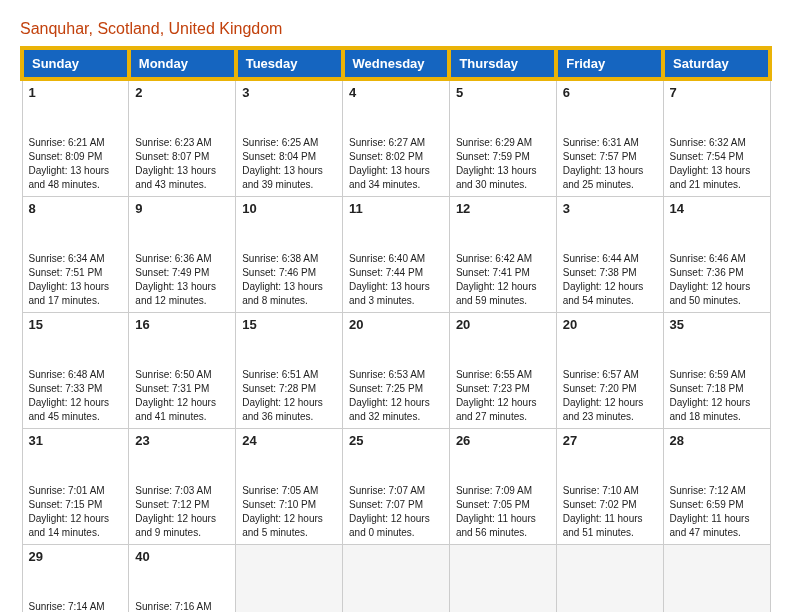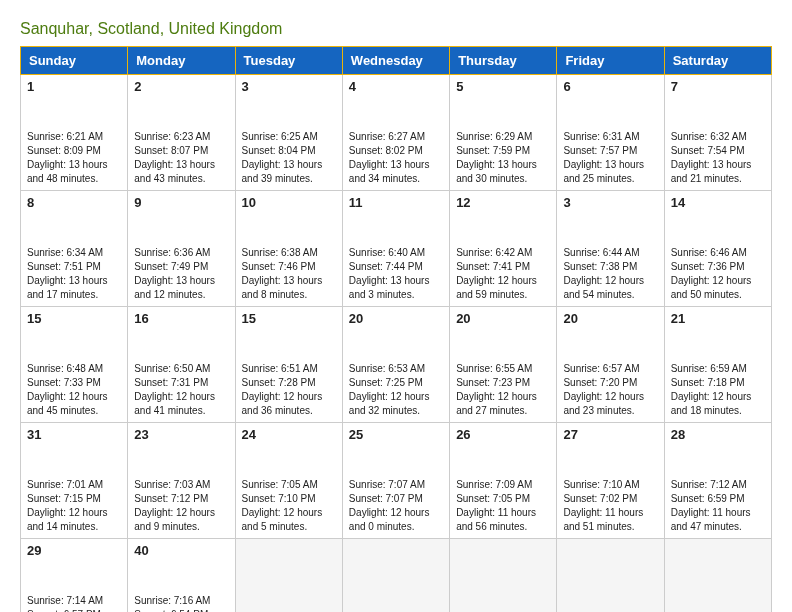--- a/index.html
+++ b/index.html
@@ -24,36 +24,36 @@
     .title-area {
       text-align: right;
     }
     .month-title {
       font-size: 36px;
       font-weight: bold;
       color: #1a1a1a;
     }
     .subtitle {
       font-size: 16px;
-      color: #4d7c0f;
+      color: #c2410c;
       text-align: right;
     }
     .calendar {
       width: 100%;
       border-collapse: collapse;
       margin-top: 6px;
     }
     .calendar th {
       background: #1565c0;
       color: #fff;
       text-align: left;
       padding: 6px 8px;
       font-size: 13px;
       font-weight: bold;
-      border: 1px solid #eab308;
+      border: 4px solid #eab308;
     }
     .calendar td {
       border: 1px solid #ccc;
       vertical-align: top;
       padding: 4px 6px;
       font-size: 10.5px;
       color: #222;
       width: calc(100% / 7);
       min-height: 80px;
       background: #fff;
@@ -181,21 +181,21 @@
         </td>
         <td>
           <span class="day-num">20</span>
 <div class="day-info">Sunrise: 6:55 AM<br>Sunset: 7:23 PM<br>Daylight: 12 hours and 27 minutes.</div>
         </td>
         <td>
           <span class="day-num">20</span>
 <div class="day-info">Sunrise: 6:57 AM<br>Sunset: 7:20 PM<br>Daylight: 12 hours and 23 minutes.</div>
         </td>
         <td>
-          <span class="day-num">21</span>
+          <span class="day-num">35</span>
 <div class="day-info">Sunrise: 6:59 AM<br>Sunset: 7:18 PM<br>Daylight: 12 hours and 18 minutes.</div>
         </td>
       </tr>
       <tr class="week-row">
         <td>
           <span class="day-num">31</span>
 <div class="day-info">Sunrise: 7:01 AM<br>Sunset: 7:15 PM<br>Daylight: 12 hours and 14 minutes.</div>
         </td>
         <td>
           <span class="day-num">23</span>

